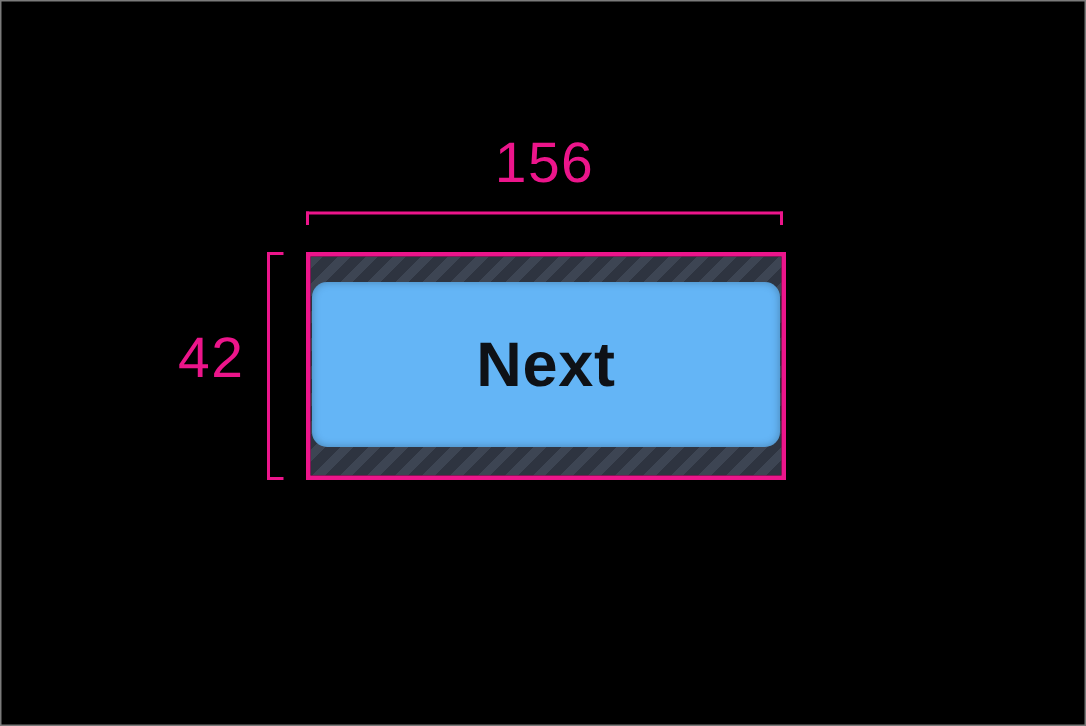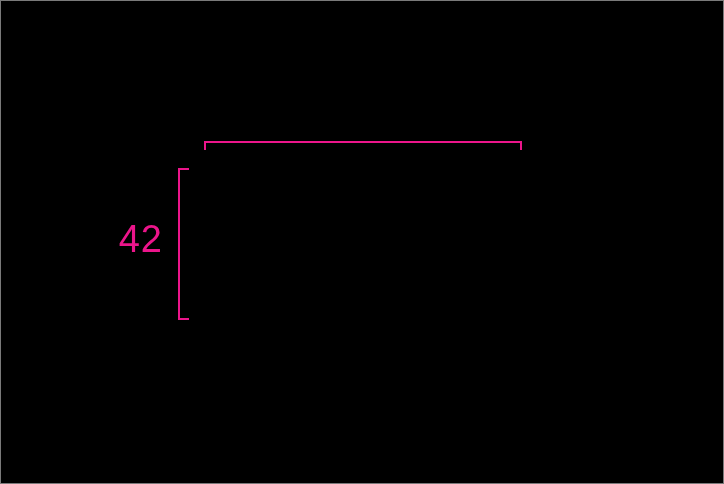--- a/index.html
+++ b/index.html
@@ -86,21 +86,27 @@
     font-size: 42px;
     font-weight: 600;
     letter-spacing: 0.5px;
   }
 </style>
 </head>
 <body>
 
 <div class="screen">
 
+  <div class="dim-label width">156</div>
 
   <div class="bracket-top"></div>
 
   <div class="dim-label height">42</div>
 
   <div class="bracket-left"></div>
 
+  <div class="tap-target">
+    <button class="next-button">
+      <span class="next-button-label">Next</span>
+    </button>
+  </div>
 
 </div>
 
 </body></html>

